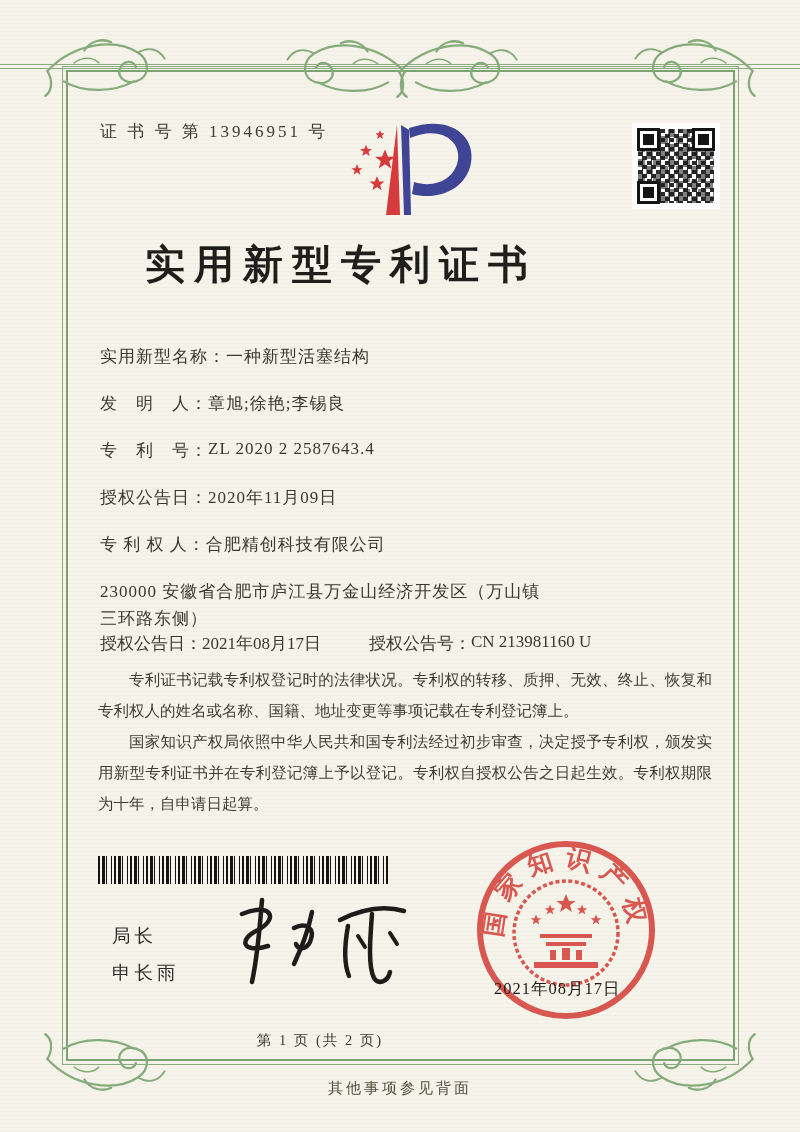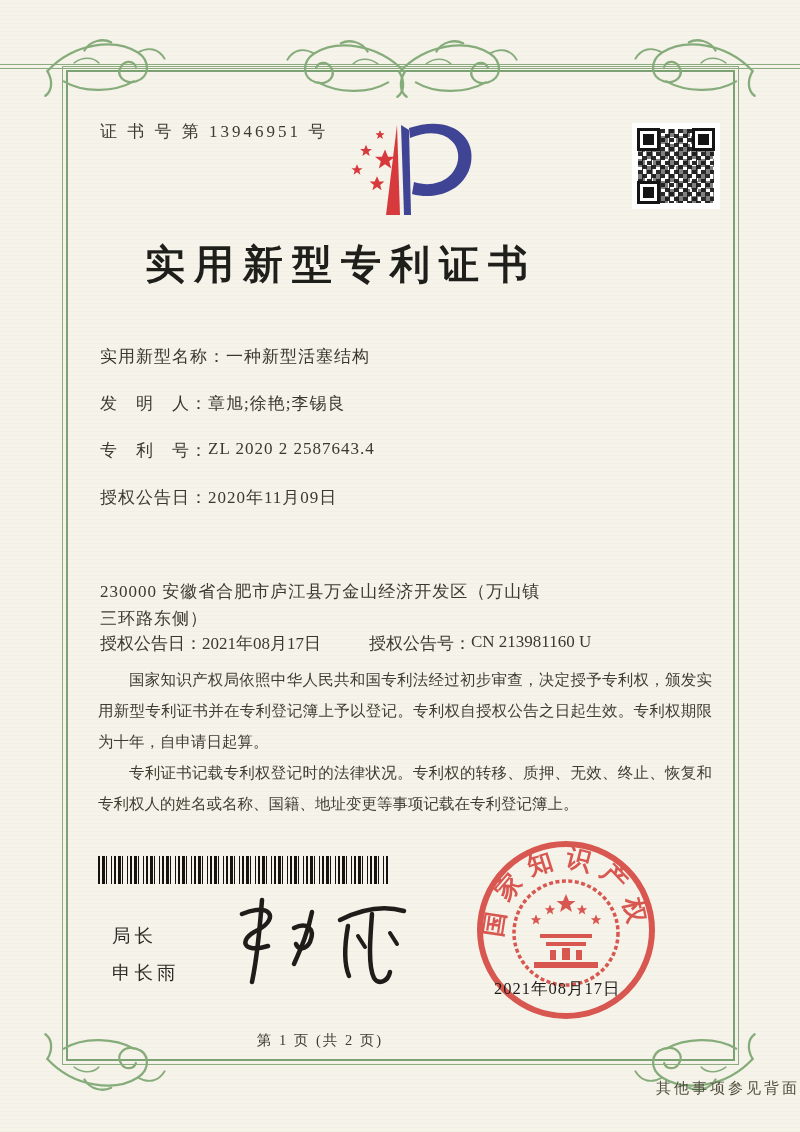--- a/index.html
+++ b/index.html
@@ -48,21 +48,21 @@
   
   .comm{position:absolute;left:112px;top:918px;font-size:18.5px;letter-spacing:4px;color:#2e2d26;line-height:37px;}
   .sig{position:absolute;left:222px;top:886px;width:218px;height:108px;}
   
   .seal{position:absolute;left:470px;top:834px;width:192px;height:192px;opacity:.88;}
   .sealdate{position:absolute;left:494px;top:978px;width:160px;font-size:16.5px;
     letter-spacing:1px;color:#1c1b18;z-index:5;}
   
   .pagenum{position:absolute;left:0;top:1031px;width:640px;text-align:center;font-size:14.5px;
     letter-spacing:2px;color:#3e3d33;}
-  .backnote{position:absolute;left:0;top:1079px;width:800px;text-align:right;font-size:15px;
+  .backnote{position:absolute;left:0;top:1079px;width:800px;text-align:center;font-size:15px;
     letter-spacing:3px;color:#504e3e;}
 </style>
 </head>
 <body>
 
 <div id="page">
 
   <svg width="0" height="0" style="position:absolute">
     <defs>
       <path id="star" d="M0,-10 2.94,-3.09 9.51,-3.09 4.05,1.18 5.88,8.09 0,4 -5.88,8.09 -4.05,1.18 -9.51,-3.09 -2.94,-3.09Z"></path>
@@ -141,34 +141,38 @@
     <span class="fvalue">章旭;徐艳;李锡良</span>
   </div>
   <div class="field" style="top:439px">
     <span class="flabel">专　利　号：</span>
     <span class="fvalue">ZL 2020 2 2587643.4</span>
   </div>
   <div class="field" style="top:486px">
     <span class="flabel">授权公告日：</span>
     <span class="fvalue">2020年11月09日</span>
   </div>
+  <div class="field" style="top:533px">
+    <span class="flabel">专 利 权 人：</span>
+    <span class="fvalue">合肥精创科技有限公司</span>
+  </div>
   <div class="field addr" style="top:578px">
     <span class="fvalue">230000 安徽省合肥市庐江县万金山经济开发区（万山镇三环路东侧）</span>
   </div>
 
   <div class="grantrow">
     <span>授权公告日：</span>
     <span>2021年08月17日</span>
     <span class="grant-right">授权公告号：</span>
     <span>CN 213981160 U</span>
   </div>
 
   <div class="body">
+    <p>专利证书记载专利权登记时的法律状况。专利权的转移、质押、无效、终止、恢复和专利权人的姓名或名称、国籍、地址变更等事项记载在专利登记簿上。</p>
     <p>国家知识产权局依照中华人民共和国专利法经过初步审查，决定授予专利权，颁发实用新型专利证书并在专利登记簿上予以登记。专利权自授权公告之日起生效。专利权期限为十年，自申请日起算。</p>
-    <p>专利证书记载专利权登记时的法律状况。专利权的转移、质押、无效、终止、恢复和专利权人的姓名或名称、国籍、地址变更等事项记载在专利登记簿上。</p>
   </div>
 
   <div class="barcode"></div>
 
   <div class="comm">
     <div>局长</div>
     <div>申长雨</div>
   </div>
 
   <div class="sig">

